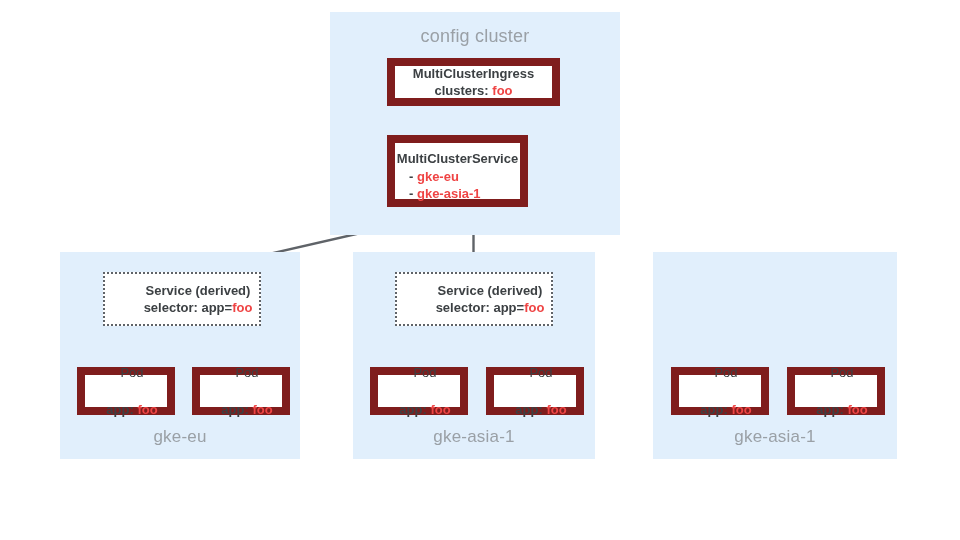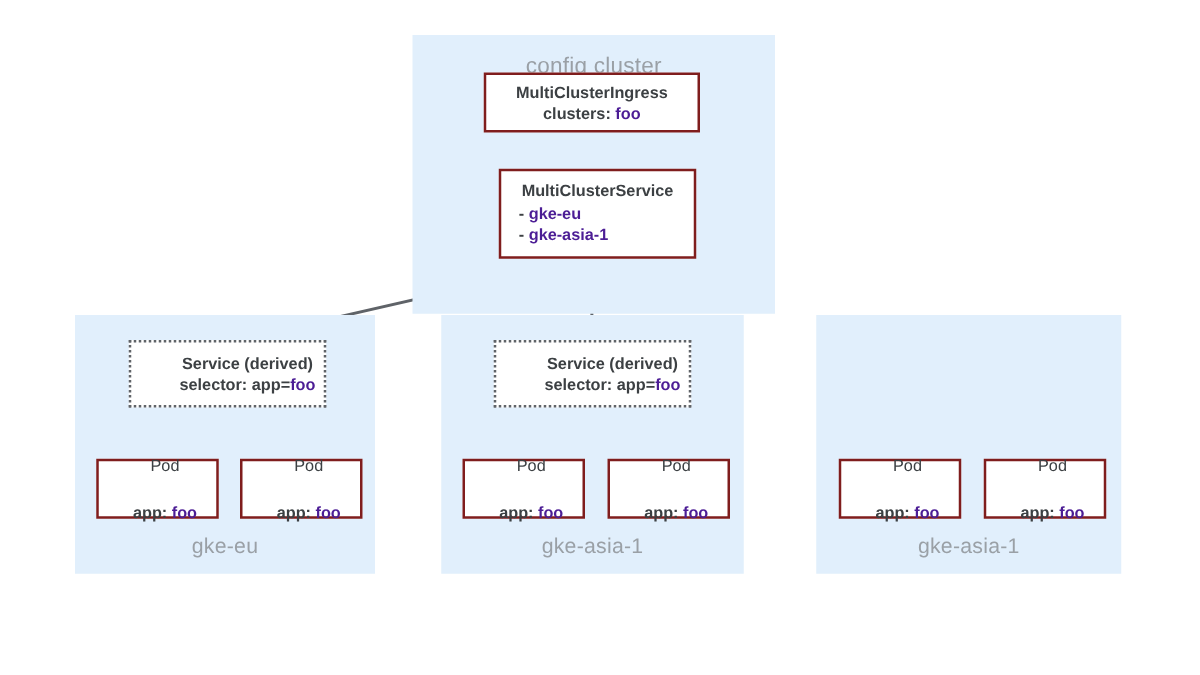--- a/index.html
+++ b/index.html
@@ -22,21 +22,21 @@
     width: 960px;
     height: 540px;
   }
 
   
   .panel {
     position: absolute;
     background: #e1effc;
     box-sizing: border-box;
   }
-  #panel-config   { left: 330px; top: 28px;  width: 290px; height: 223px; }
+  #panel-config   { left: 330px; top: 12px;  width: 290px; height: 223px; }
   #panel-gke-eu   { left: 60px;  top: 252px; width: 240px; height: 207px; }
   #panel-gke-asia-1 { left: 353px; top: 252px; width: 242px; height: 207px; }
   #panel-gke-asia-2 { left: 653px; top: 252px; width: 244px; height: 207px; }
 
   .panel-title-top {
     position: absolute;
     left: 0; right: 0;
     top: 14px;
     text-align: center;
     color: #9aa0a6;
@@ -50,41 +50,41 @@
     text-align: center;
     color: #9aa0a6;
     font-size: 17px;
     letter-spacing: 0.2px;
   }
 
   
   .box {
     position: absolute;
     background: #ffffff;
-    border: 2px solid #7f1d1d;
+    border: 8px solid #7f1d1d;
     box-sizing: border-box;
     color: #3c4043;
     font-size: 13px;
     line-height: 17px;
     font-weight: bold;
   }
   .box .line { white-space: pre; }
   .box.center-text {
     display: flex;
     flex-direction: column;
     align-items: center;
     justify-content: center;
   }
   .box.dotted {
     border: 2px dotted #5f6368;
     background: #ffffff;
   }
 
   #box-mci  { left: 387px; top: 58px;  width: 173px; height: 48px; }
-  #box-mcs  { left: 387px; top: 135px; width: 158px; height: 72px; padding: 7px 0 12px 0; margin-left: 12px; }
+  #box-mcs  { left: 387px; top: 135px; width: 141px; height: 72px; padding: 7px 0 12px 0; }
 
   #box-mcs .hdr { text-align: center; display: block; }
   #box-mcs .body {
     display: block;
     padding-left: 14px;
     margin-top: 1px;
   }
   #box-mcs .body .line { display: block; text-align: left; }
   .dash { color: #3c4043; }
 
@@ -105,21 +105,21 @@
     padding-left: 12px;
   }
   .pod-box .pod-attr { font-weight: bold; margin-top: 20px; }
   #pod-eu-1   { left: 77px; }
   #pod-eu-2   { left: 192px; }
   #pod-asia1-1{ left: 370px; }
   #pod-asia1-2{ left: 486px; }
   #pod-asia2-1{ left: 671px; }
   #pod-asia2-2{ left: 787px; }
 
-  .blue { color: #4c1d95; }
+  .blue { color: #ef4444; }
 </style>
 </head>
 <body>
 
 <svg id="canvas" viewBox="0 0 960 540" xmlns="http://www.w3.org/2000/svg">
   <defs>
     <marker id="arrow-light" markerWidth="9" markerHeight="9" refX="4.5" refY="4" orient="auto" markerUnits="userSpaceOnUse">
       <path d="M0,0 L9,0 L4.5,8 z" fill="#bdc1c6"></path>
     </marker>
     <marker id="arrow-dark" markerWidth="13" markerHeight="12" refX="11" refY="6" orient="auto" markerUnits="userSpaceOnUse">

